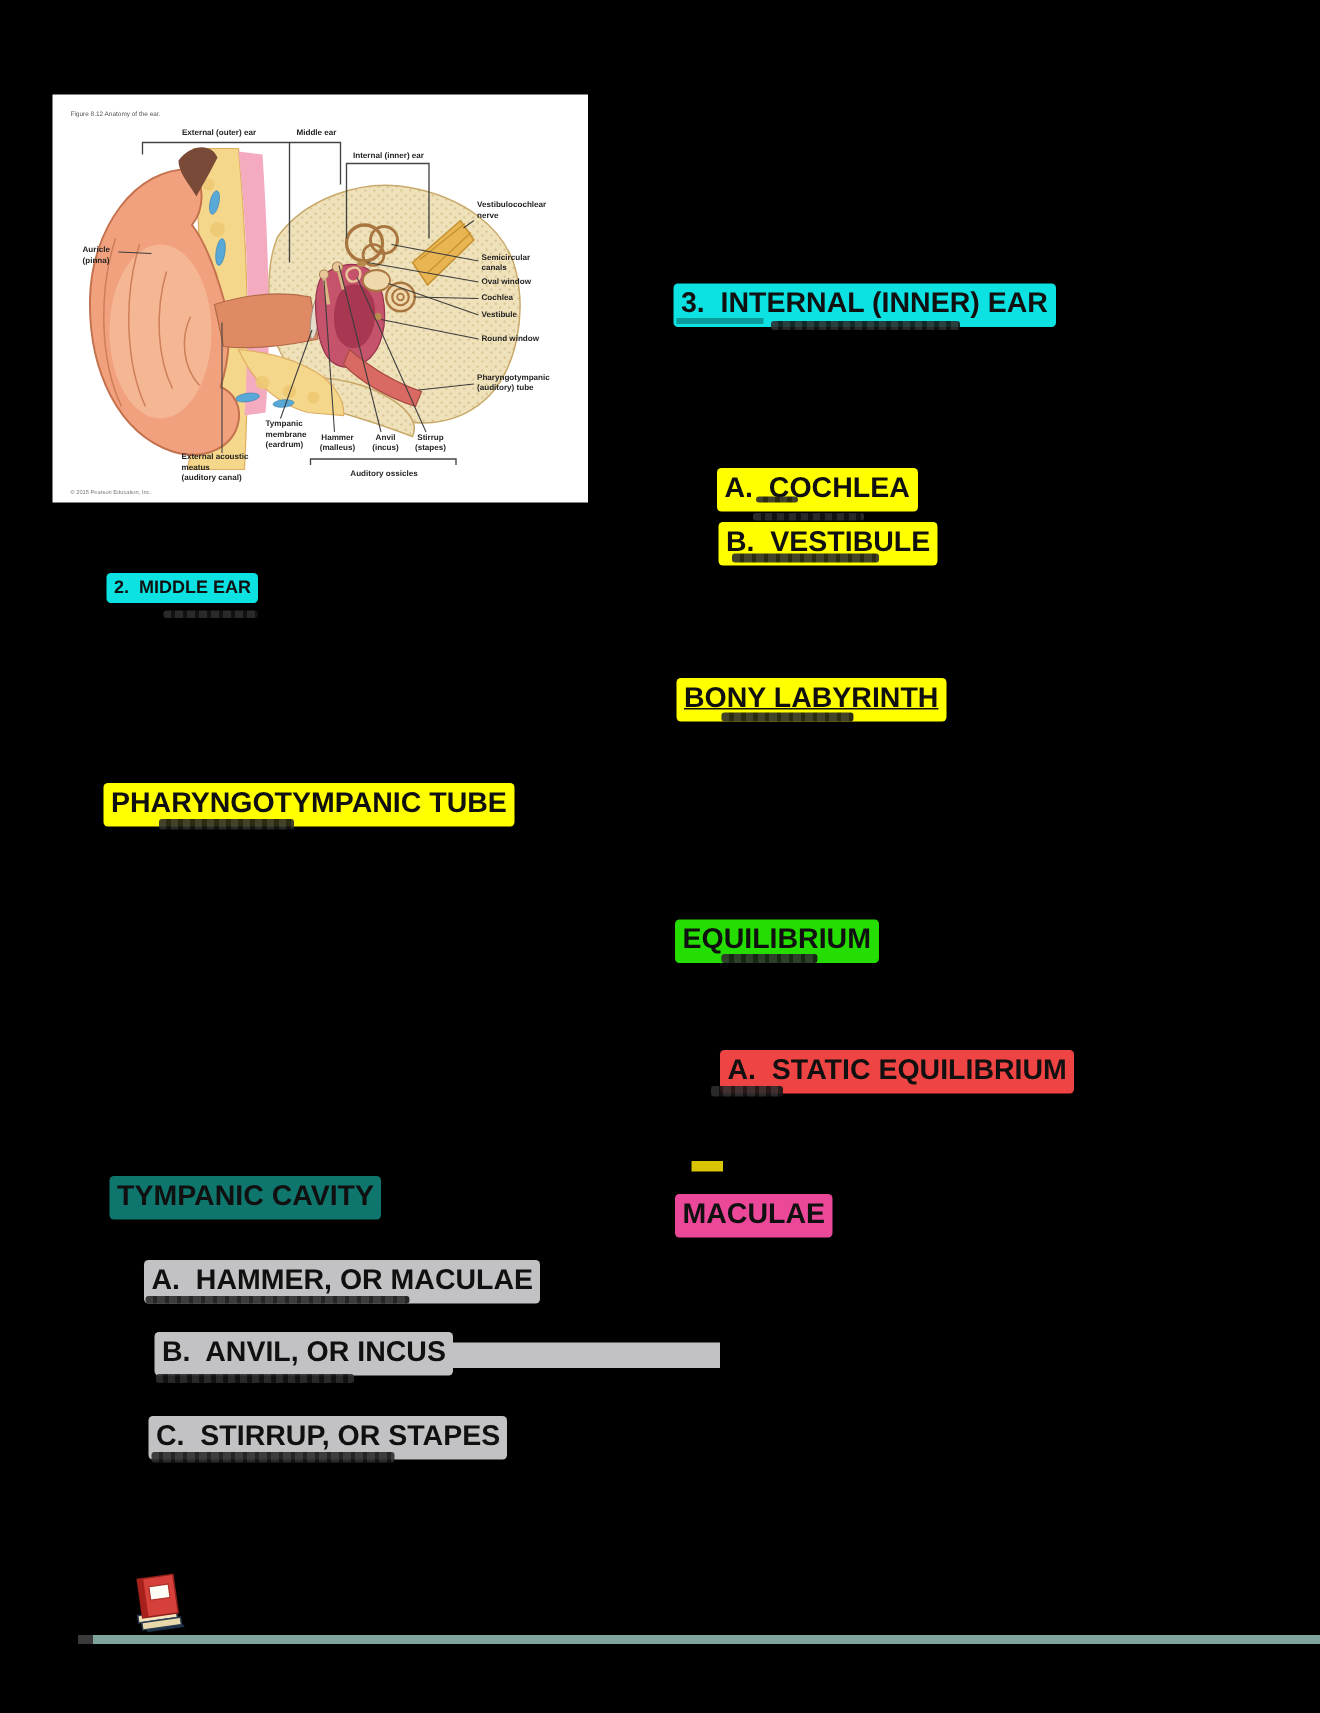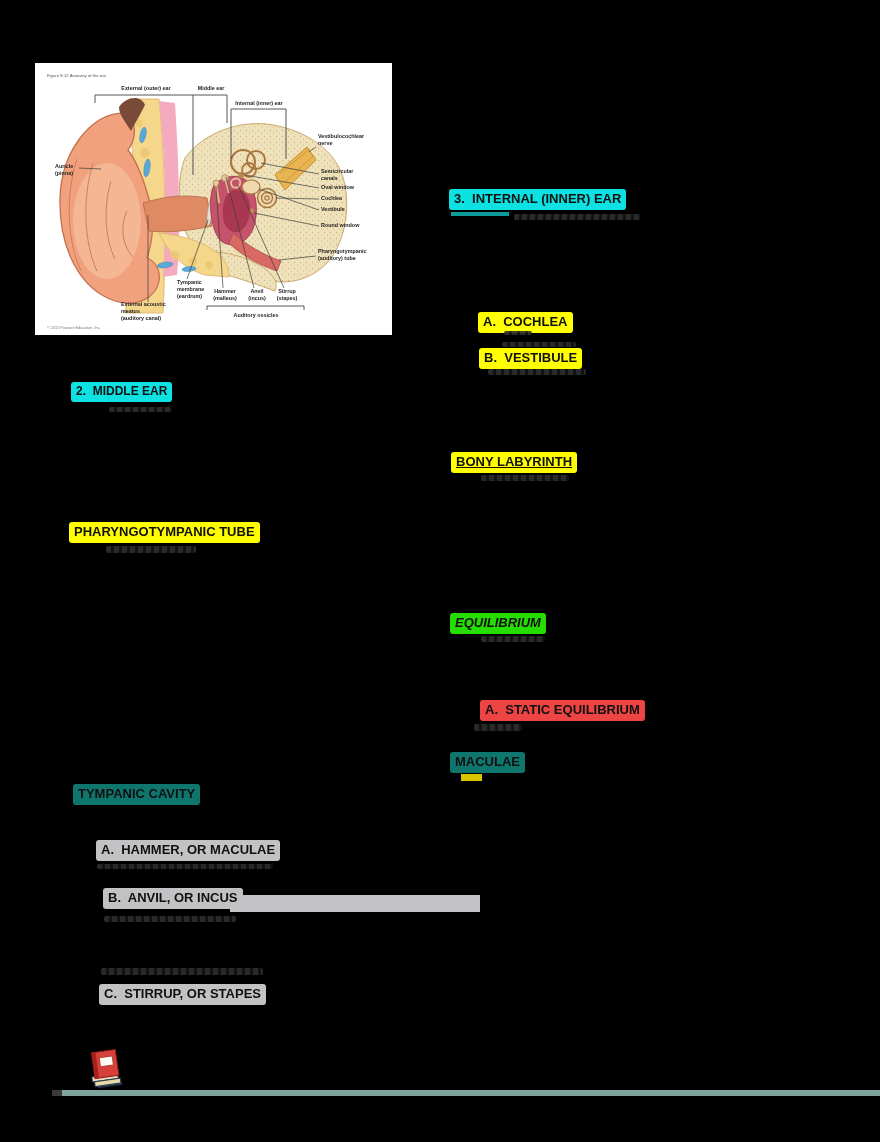--- a/index.html
+++ b/index.html
@@ -6,21 +6,21 @@
   html,body { background:#000; }
   body {
     width:880px; height:1142px; position:relative; overflow:hidden;
     font-family:"Liberation Sans", sans-serif;
   }
   .figure-panel {
     position:absolute; left:35px; top:63px; width:357px; height:272px;
     background:#ffffff;
   }
   .hl {
-    position:absolute; white-space:pre; font-weight:bold; font-size:13px;
+    position:absolute; white-space:pre; font-weight:bold; font-size:19px;
     color:#101010; padding:2px 5px 3px 5px; line-height:1.25;
     border-radius:3px;
   }
   .hl.lg { font-size:12px; }
   .hl.ul { }
   .sliver {
     position:absolute; border-radius:2px; opacity:.9;
     background:repeating-linear-gradient(90deg,#2e2e2e 0 5px,#141414 5px 8px);
   }
   .bar { position:absolute; }
@@ -195,35 +195,35 @@
 
 <div class="hl" style="left: 478px; top: 312px; background: rgb(255, 255, 0);">A.  COCHLEA</div>
 <div class="hl" style="left: 479px; top: 348px; background: rgb(255, 255, 0);">B.  VESTIBULE</div>
 
 <div class="hl lg" style="left: 71px; top: 382px; background: rgb(12, 226, 226);">2.  MIDDLE EAR</div>
 
 <div class="hl" style="left: 451px; top: 452px; background: rgb(255, 255, 0); text-decoration: underline;">BONY LABYRINTH</div>
 
 <div class="hl ul" style="left: 69px; top: 522px; background: rgb(255, 255, 0);">PHARYNGOTYMPANIC TUBE</div>
 
-<div class="hl" style="left: 450px; top: 613px; background: rgb(37, 221, 0); font-style: italic;">EQUILIBRIUM</div>
+<div class="hl" style="left: 450px; top: 613px; background: rgb(37, 221, 0);">EQUILIBRIUM</div>
 
 <div class="hl" style="left: 464px; top: 700px; background: #ef4444; margin-left: 16px;">A.  STATIC EQUILIBRIUM</div>
 
 <div class="hl" style="left: 73px; top: 784px; background: #0f766e;">TYMPANIC CAVITY</div>
 
-<div class="hl" style="left: 450px; top: 752px; background: #0f766e;">MACULAE</div>
+<div class="hl" style="left: 450px; top: 796px; background: #ec4899;">MACULAE</div>
 <div class="bar" style="left: 461px; top: 774px; width: 21px; height: 7px; background: rgb(216, 196, 0);"></div>
 
 <div class="hl" style="left: 96px; top: 840px; background: rgb(194, 194, 196);">A.  HAMMER, OR MACULAE</div>
 
 <div class="bar" style="left: 230px; top: 895px; width: 250px; height: 17px; background: rgb(194, 194, 196);"></div>
 <div class="hl" style="left: 103px; top: 888px; background: rgb(194, 194, 196);">B.  ANVIL, OR INCUS</div>
 
-<div class="hl" style="left: 99px; top: 944px; background: rgb(194, 194, 196); margin-top: 40px;">C.  STIRRUP, OR STAPES</div>
+<div class="hl" style="left: 99px; top: 944px; background: rgb(194, 194, 196);">C.  STIRRUP, OR STAPES</div>
 
 <div class="sliver" style="left:514px;top:214px;width:126px;height:6px"></div>
 <div class="sliver" style="left:504px;top:331px;width:28px;height:4px"></div>
 <div class="sliver" style="left:502px;top:342px;width:74px;height:5px"></div>
 <div class="sliver" style="left:488px;top:369px;width:98px;height:6px"></div>
 <div class="sliver" style="left:109px;top:407px;width:63px;height:5px"></div>
 <div class="sliver" style="left:481px;top:475px;width:88px;height:6px"></div>
 <div class="sliver" style="left:106px;top:546px;width:90px;height:7px"></div>
 <div class="sliver" style="left:481px;top:636px;width:64px;height:6px"></div>
 <div class="sliver" style="left:474px;top:724px;width:48px;height:7px"></div>

